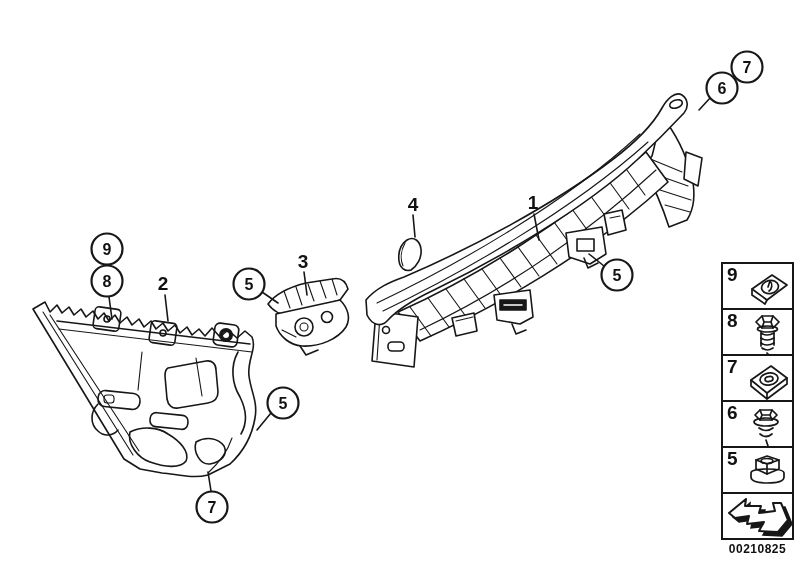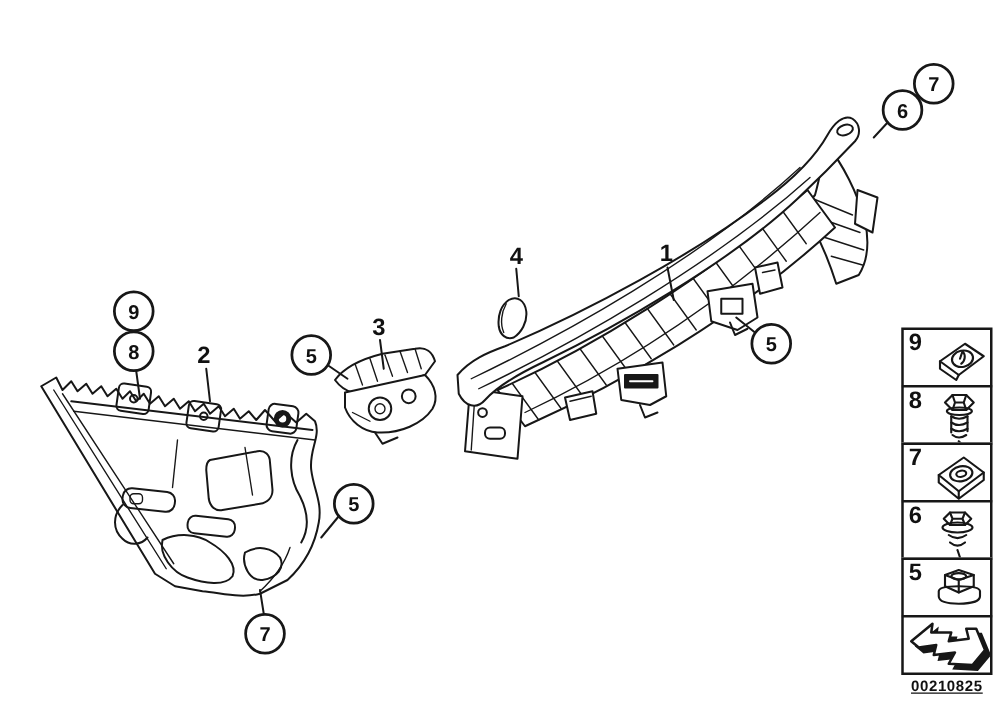--- a/index.html
+++ b/index.html
@@ -22,21 +22,21 @@
   .legend-box{position:relative;box-sizing:border-box;width:73px;height:48px;
               border:2px solid #171717;margin-top:-2px;background:#fff;}
   .legend-box:first-child{margin-top:0;}
   .legend-num{position:absolute;top:1px;left:4px;font-weight:bold;font-size:19px;color:#111;line-height:1;}
   .legend-icon{position:absolute;right:1px;top:2px;}
   .legend-icon path,.legend-icon ellipse,.legend-icon circle,.legend-icon line{
       fill:none;stroke:#171717;stroke-width:1.7;stroke-linecap:round;stroke-linejoin:round;}
   .arrow-box{position:relative;box-sizing:border-box;width:73px;height:48px;
              border:2px solid #171717;margin-top:-2px;background:#fff;}
   .imgnum{position:absolute;left:721px;top:542px;width:73px;text-align:center;
-          font-weight:bold;font-size:12px;color:#111;letter-spacing:.5px;text-decoration:underline;}
+          font-weight:bold;font-size:12px;color:#111;letter-spacing:.5px;}
 </style>
 </head>
 <body>
 
 <div class="canvas">
 
   <svg class="art" width="800" height="566" viewBox="0 0 800 566">
 
     <g>
       <path class="wfill" d="M33,309 L45,302 L50,312 L57,305 L62,313 L69,307 L74,315 L81,309 L86,317

